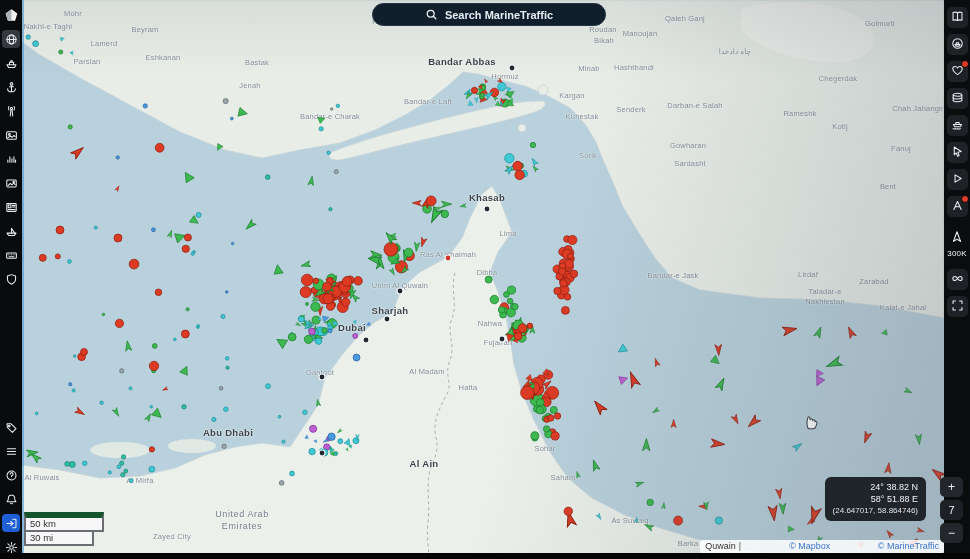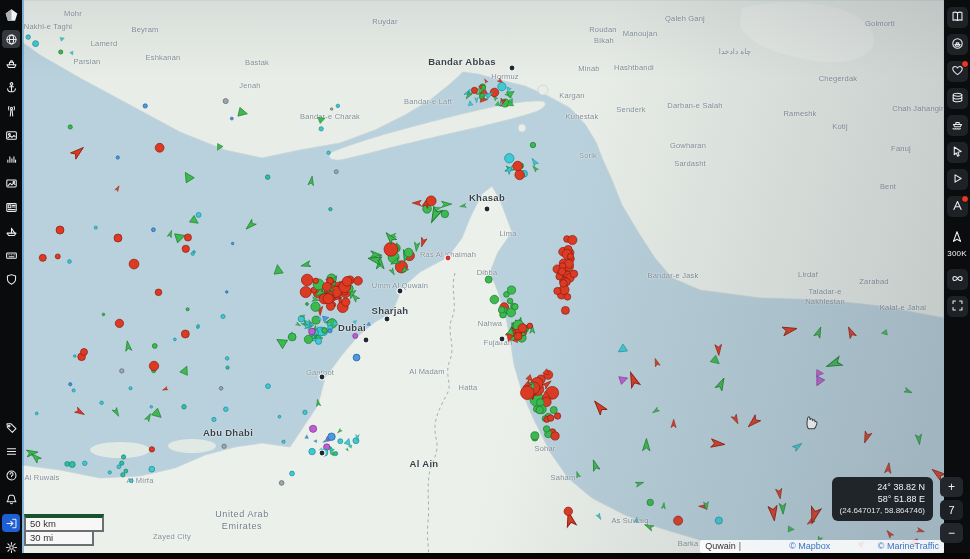--- a/index.html
+++ b/index.html
@@ -20,24 +20,24 @@
   .lbl.C{color:#6e7a85;font-size:9px;letter-spacing:.6px;}
   
   #searchbar{position:absolute;left:372px;top:3px;width:232px;height:21px;z-index:6;
     background:#101f2b;border:1px solid #223440;border-radius:12px;display:flex;align-items:center;
     justify-content:center;gap:7px;color:#e7edf2;font-size:11px;font-weight:bold;cursor:text;}
   #searchbar .sicon svg{display:block;}
   
   #scalebar{position:absolute;left:24px;bottom:13px;z-index:6;font-size:9.5px;color:#333;}
   #scalebar div{background:rgba(250,250,250,.75);border:2px solid #6b6f73;border-top:none;
     padding:0 4px 1px 4px;line-height:11px;}
-  #scalebar .km{width:68px;border-top:4px solid #14532d;}
+  #scalebar .km{width:68px;border-top:6px solid #14532d;}
   #scalebar .mi{width:58px;border-top:none;}
   
-  #coords{position:absolute;right:37px;top:477px;z-index:6;background:rgba(22,26,30,.93);
+  #coords{position:absolute;right:44px;top:477px;z-index:6;background:rgba(22,26,30,.93);
     border-radius:6px;padding:4px 8px;color:#f2f4f6;text-align:right;font-size:9px;line-height:12px;}
   #coords .dec{font-size:8px;color:#dfe3e7;text-align:center;}
   
   #zoomctl{position:absolute;right:7px;top:477px;z-index:12;width:23px;display:flex;flex-direction:column;gap:3px;}
   #zoomctl .zbtn,#zoomctl .zlevel{width:23px;height:20px;background:#23272c;color:#f0f2f4;border:none;
     border-radius:5px;font-size:12px;line-height:20px;text-align:center;padding:0;cursor:pointer;}
   #zoomctl .zlevel{background:#1d2125;font-size:11px;cursor:default;}
   
   #attribution{position:absolute;right:26px;bottom:6px;z-index:6;background:rgba(255,255,255,.85);
     padding:1px 5px 2px 5px;font-size:9px;color:#333;border-radius:2px;white-space:nowrap;}
@@ -623,20 +623,29 @@
       <circle cx="366" cy="340" r="3" fill="#20282f" stroke="#f5f7f8" stroke-width="1.2"></circle>
       <circle cx="322" cy="377" r="3" fill="#20282f" stroke="#f5f7f8" stroke-width="1.2"></circle>
       <circle cx="322" cy="453" r="3" fill="#20282f" stroke="#f5f7f8" stroke-width="1.2"></circle>
       <circle cx="502" cy="339" r="3" fill="#20282f" stroke="#f5f7f8" stroke-width="1.2"></circle>
       <circle cx="448" cy="258" r="3" fill="#d0342a" stroke="#f5f7f8" stroke-width="1.2"></circle>
     </svg>
 
   <div class="vignette"></div>
   <div class="screen-edge"></div>
 
+  <div id="searchbar">
+    <span class="sicon">
+        <svg width="13" height="13" viewBox="0 0 16 16">
+          <circle cx="7" cy="7" r="4.2" stroke="#e9ecef" stroke-width="1.6" fill="none"></circle>
+          <path d="M10.2 10.2 L13.3 13.3" stroke="#e9ecef" stroke-width="1.6" stroke-linecap="round"></path>
+        </svg>
+      </span>
+    <span>Search MarineTraffic</span>
+  </div>
 
   <div id="scalebar">
     <div class="km">50 km</div>
     <div class="mi">30 mi</div>
   </div>
 
   <div id="coords">
     <div>24° 38.82 N</div>
     <div>58° 51.88 E</div>
     <div class="dec">(24.647017, 58.864746)</div>

